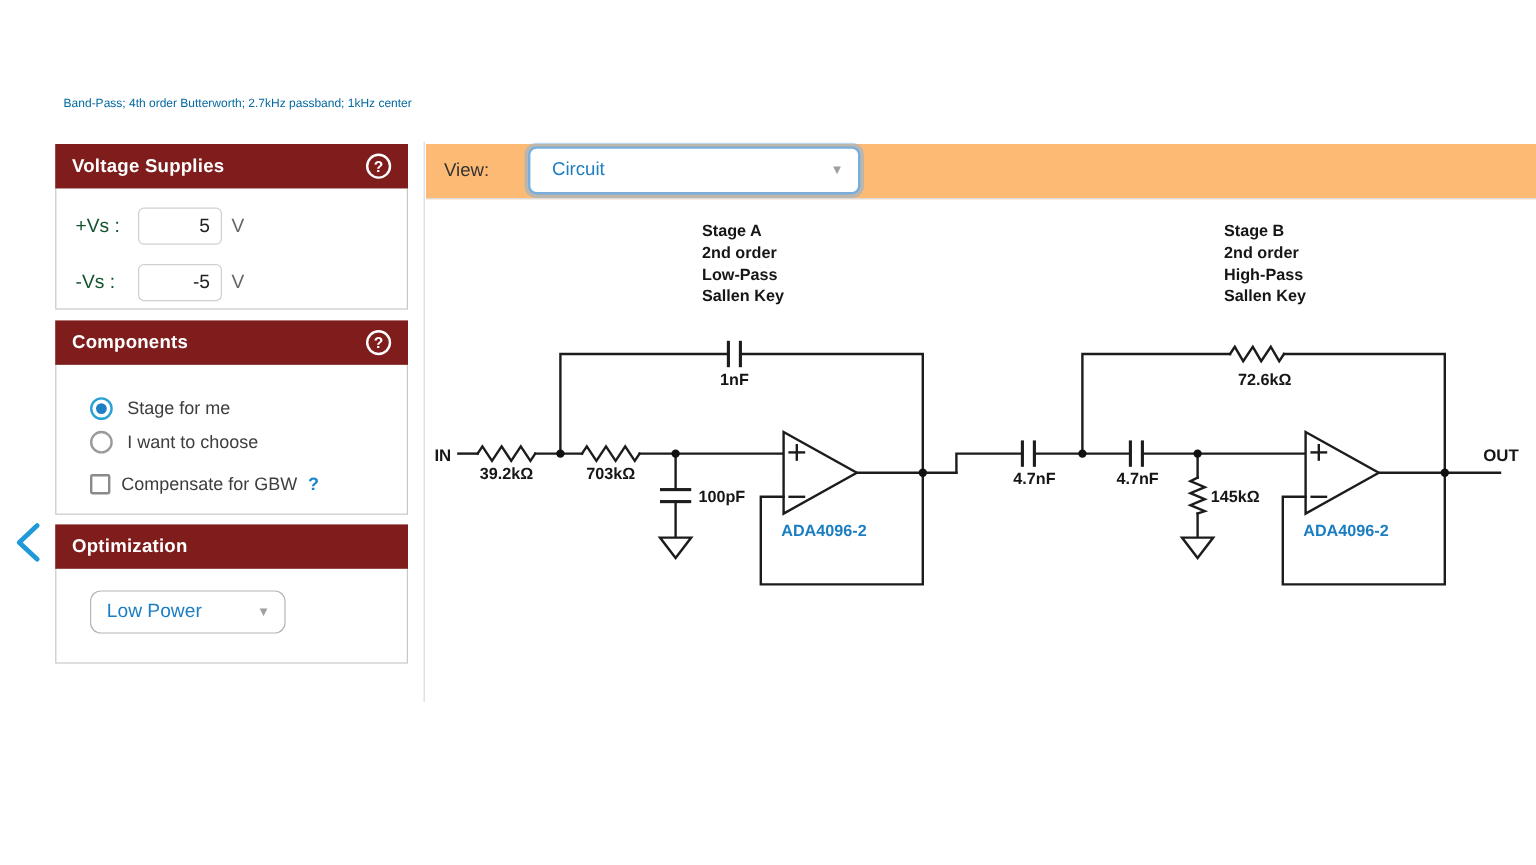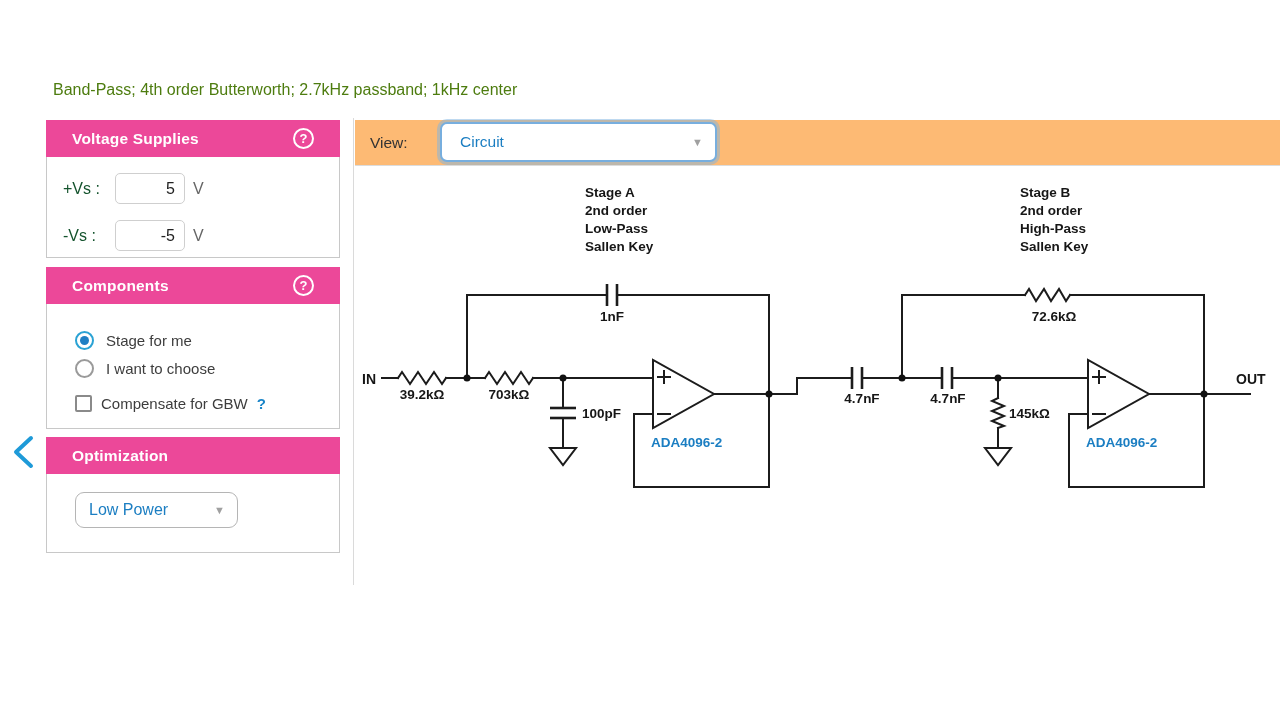--- a/index.html
+++ b/index.html
@@ -1,23 +1,23 @@
 <!DOCTYPE html>
 <html><head>
 <meta charset="utf-8">
 <style>
   html,body{margin:0;padding:0;background:#fff;width:1280px;height:721px;overflow:hidden;
     font-family:"Liberation Sans",sans-serif;-webkit-font-smoothing:antialiased;}
   .page{position:relative;width:1280px;height:721px;background:#fff;}
-  .page-title{position:absolute;left:53px;top:81px;font-size:16px;color:#4d7c0f;}
+  .page-title{position:absolute;left:53px;top:81px;font-size:10px;color:#0369a1;}
 
   
   .panel{position:absolute;left:46px;width:294px;background:#fff;border:1px solid #c8c8c8;box-sizing:border-box;}
-  .panel-header{position:absolute;left:46px;width:294px;height:37px;background:#ec4899;color:#fff;
-    display:flex;align-items:center;box-sizing:border-box;padding:0 26px;z-index:2;}
+  .panel-header{position:absolute;left:46px;width:294px;height:37px;background:#7f1d1d;color:#fff;
+    display:flex;align-items:center;box-sizing:border-box;padding:0 14px;z-index:2;}
   .panel-header .ttl{font-size:15.5px;font-weight:bold;letter-spacing:.2px;flex:1;}
   .help-circle{width:21px;height:21px;border:2px solid #fff;border-radius:50%;display:flex;
     align-items:center;justify-content:center;font-size:13px;font-weight:bold;color:#fff;box-sizing:border-box;cursor:pointer;}
   #vs-header{top:120px}#vs-body{top:156px;height:102px;}
   #comp-header{top:267px}#comp-body{top:303px;height:126px;}
   #opt-header{top:437px}#opt-body{top:472px;height:81px;}
 
   .vs-row{position:absolute;left:0;width:100%;display:flex;align-items:center;}
   .vs-row.r1{top:16px}.vs-row.r2{top:63px}
   .vs-label{margin-left:16px;width:52px;font-size:16px;color:#14532d;}

